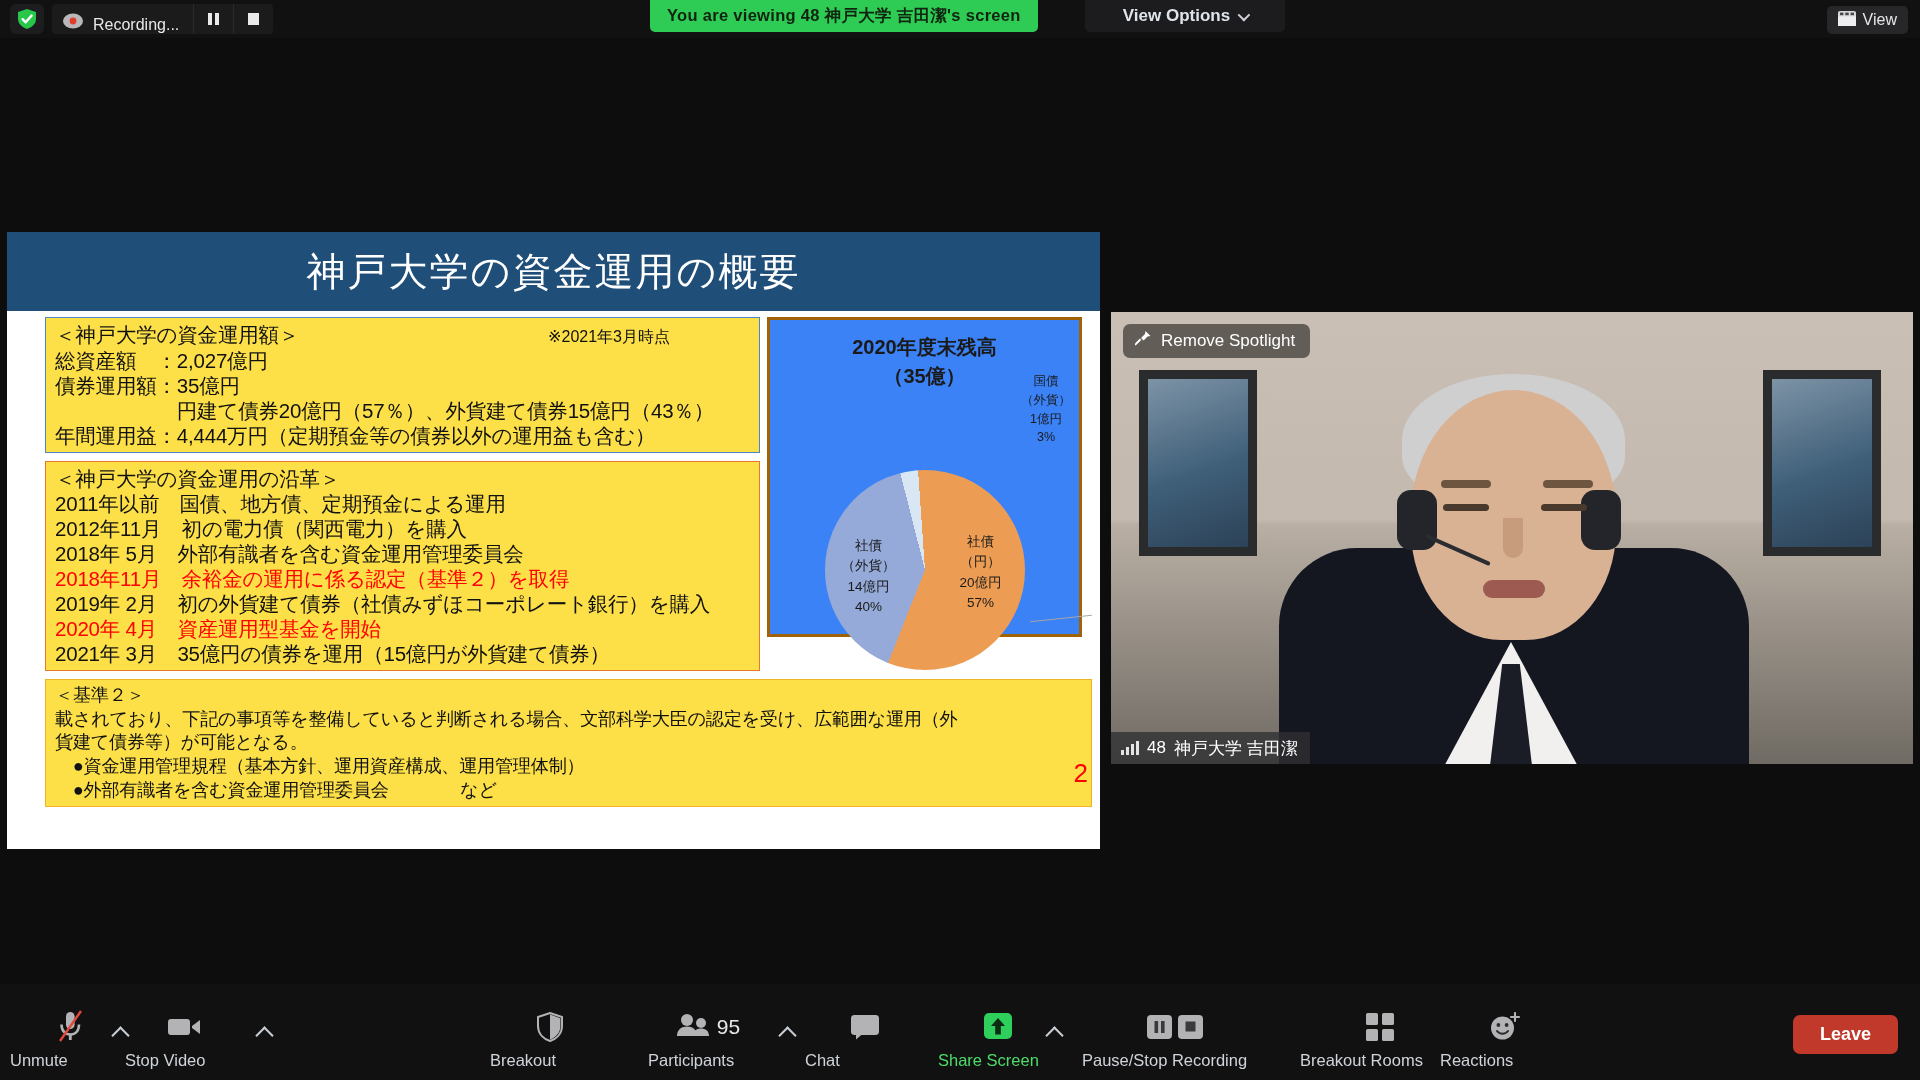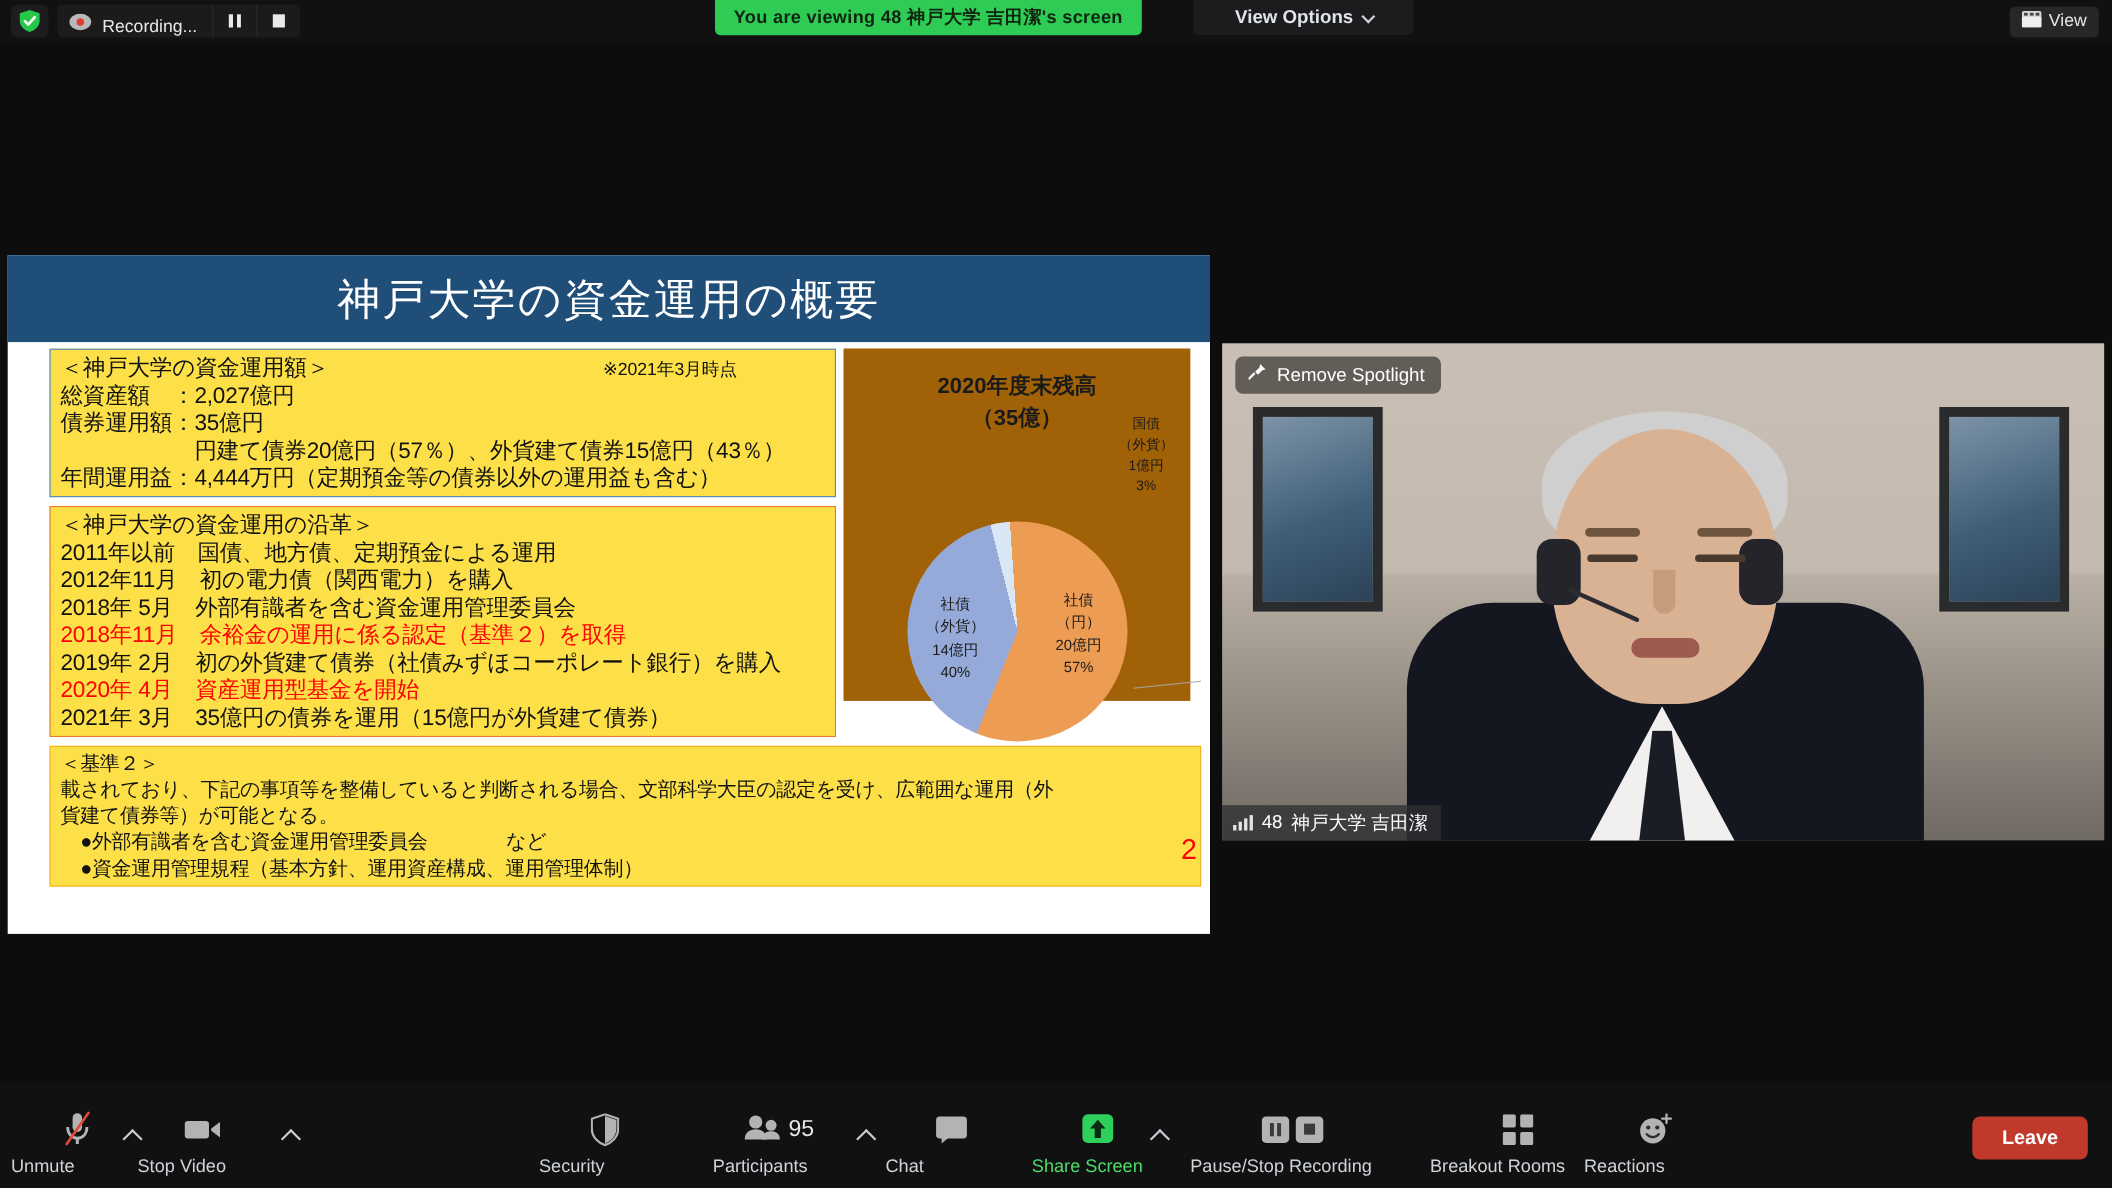--- a/index.html
+++ b/index.html
@@ -57,22 +57,22 @@
          letter-spacing:-.2px; }
   .row.red { color:#ff0000; }
   .hdr-row { display:flex; justify-content:space-between; align-items:baseline; }
   .hdr-note { font-size:16px; color:#111; padding-right:80px; }
 
   .top-section { display:flex; gap:7px; }
   .left-col { width:745px; }
   .mid-gap { height:8px; }
 
   
-  .pie-panel { width:315px; height:320px; background:#a16207;
-               border:7px solid #a16207; position:relative; }
+  .pie-panel { width:315px; height:320px; background:#3b82f6;
+               border:3px solid #a16207; position:relative; }
   .pie-title { text-align:center; padding-top:13px; font-size:20px;
                font-weight:bold; color:#1a1a1a; line-height:1.45; }
   .pie-wrap { position:absolute; left:50%; top:150px; transform:translateX(-50%); }
   .pie { width:200px; height:200px; border-radius:50%; }
   .pie-lbl { position:absolute; text-align:center; font-size:13.5px;
              color:#1a1a1a; line-height:1.5; }
   .pie-lbl.kokusai { right:8px; top:52px; font-size:12.5px; }
   .leader { position:absolute; left:205px; top:148px; width:62px; height:1px;
             background:#a6a6a6; transform:rotate(-6deg); }
 
@@ -268,22 +268,22 @@
             <div>57%</div>
           </div>
         </div>
       </div>
     </div>
 
     <div class="box gold criteria">
       <div class="crow">＜基準２＞</div>
       <div class="crow">載されており、下記の事項等を整備していると判断される場合、文部科学大臣の認定を受け、広範囲な運用（外</div>
       <div class="crow">貨建て債券等）が可能となる。</div>
+      <div class="crow">　●資金運用管理規程（基本方針、運用資産構成、運用管理体制）</div>
       <div class="crow">　●外部有識者を含む資金運用管理委員会　　　　など</div>
-      <div class="crow">　●資金運用管理規程（基本方針、運用資産構成、運用管理体制）</div>
     </div>
 
     <div class="pagenum">2</div>
   </div>
 
 </div>
 
 <div class="video">
   <div class="vid-art"></div>
   <div class="frame l"></div>
@@ -351,21 +351,21 @@
   </div>
   <div class="caret" style="left:258px;"></div>
 
   <div class="tb-item" style="left:490px;">
     <div class="tb-ico">
       <svg width="26" height="30" viewBox="0 0 26 30">
         <path d="M13 1 L25 5 V14 C25 22 19 27 13 29 C7 27 1 22 1 14 V5 Z" fill="none" stroke="#b3b3b5" stroke-width="2"></path>
         <path d="M13 2.6 L13 27.6 C18.2 25.6 23.4 21.2 23.4 14 V6.2 Z" fill="#b3b3b5"></path>
       </svg>
     </div>
-    <div class="tb-lbl">Security</div>
+    <div class="tb-lbl">Breakout</div>
   </div>
 
   <div class="tb-item" style="left:648px;">
     <div class="tb-ico" style="gap:7px;">
       <span>
         <svg width="34" height="24" viewBox="0 0 34 24">
           <circle cx="11" cy="7" r="6" fill="#b3b3b5"></circle>
           <path d="M1 23 C1 16.5 5.5 13.5 11 13.5 C16.5 13.5 21 16.5 21 23 Z" fill="#b3b3b5"></path>
           <circle cx="25" cy="10" r="5" fill="#b3b3b5"></circle>
           <path d="M17 23 C17 17.6 20.6 15.4 25 15.4 C29.4 15.4 33 17.6 33 23 Z" fill="#b3b3b5"></path>

